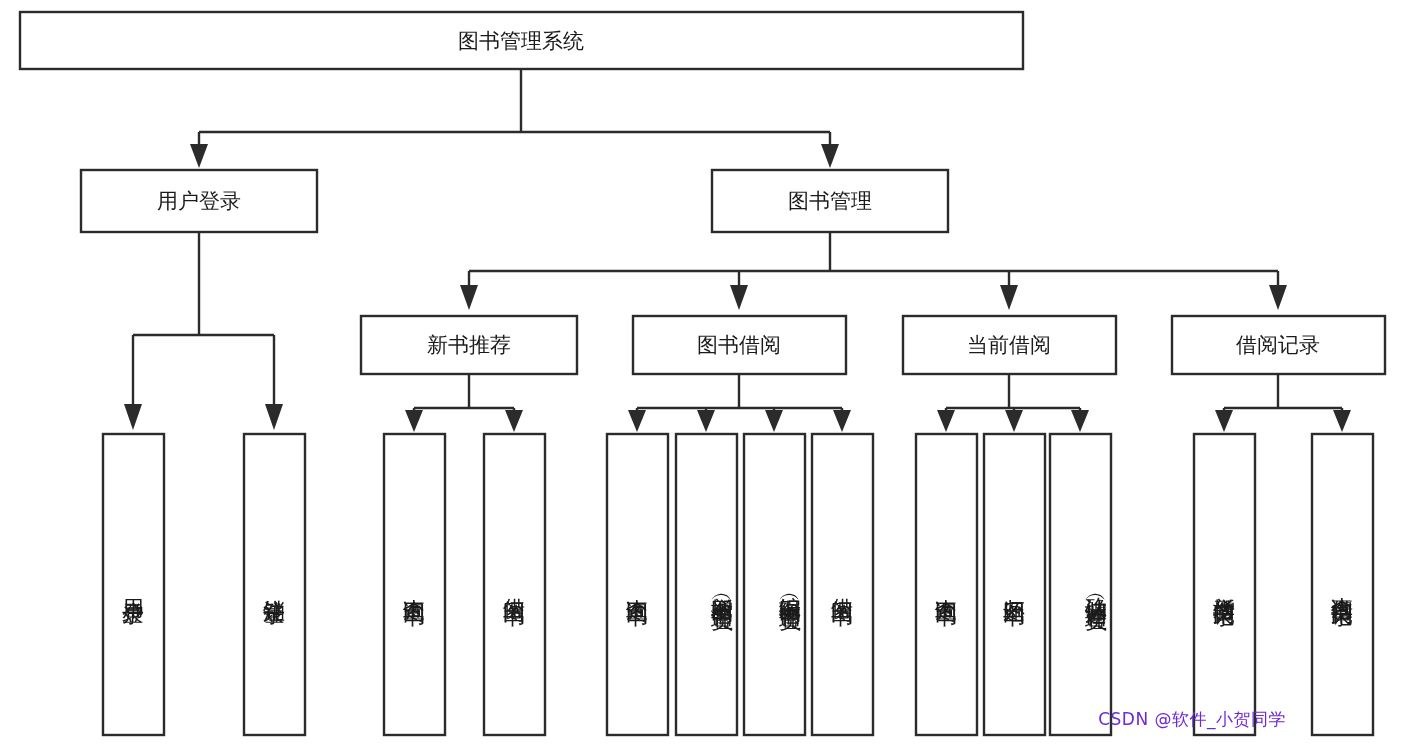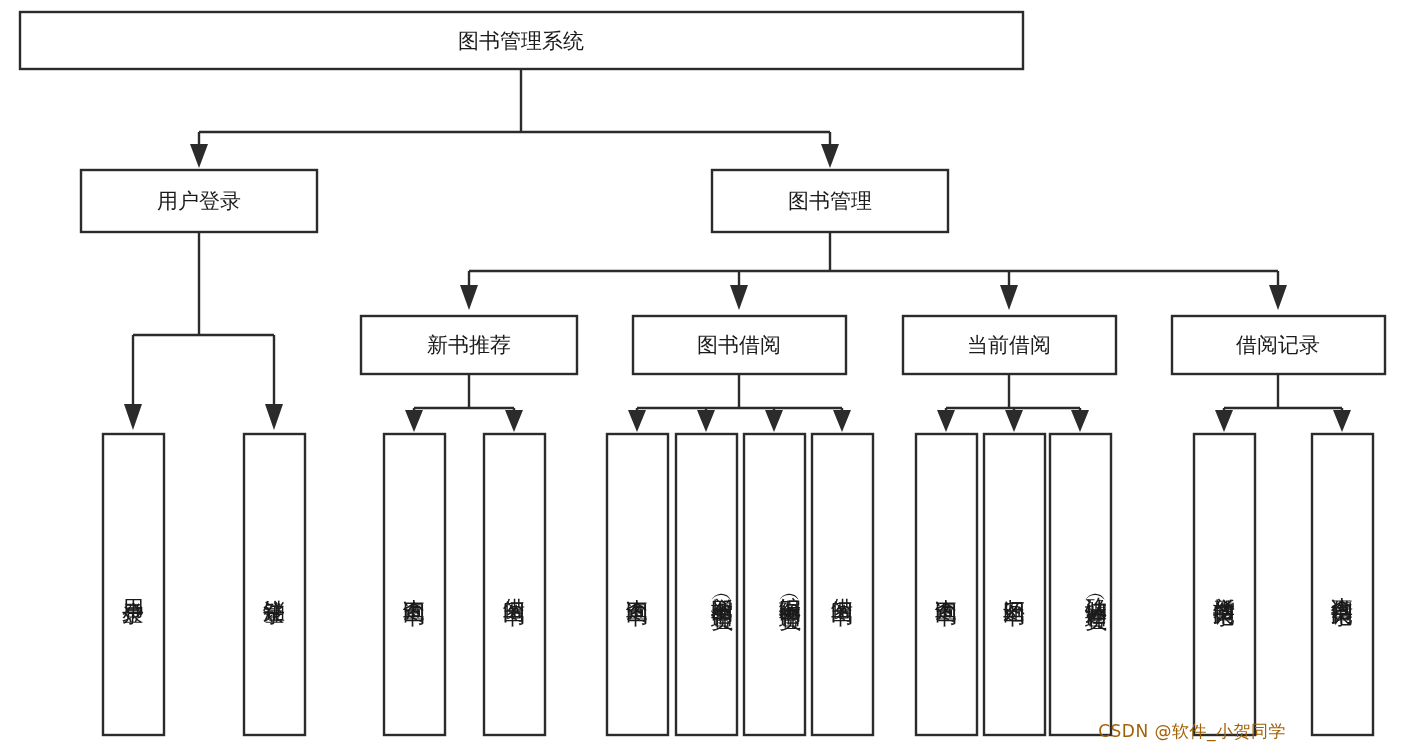--- a/index.html
+++ b/index.html
@@ -58,24 +58,24 @@
     font-size: 22px;
     line-height: 1.32;
     letter-spacing: 2px;
     color: #1b1b1b;
     white-space: nowrap;
     pointer-events: none;
   }
   .watermark {
     position: absolute;
     right: 8px;
-    bottom: 4px;
+    bottom: 16px;
     font-family: "DejaVu Sans", "Liberation Sans", sans-serif;
     font-size: 17px;
-    color: #a16207;
+    color: #6d28d9;
     letter-spacing: 0.5px;
     user-select: none;
   }
 </style>
 </head>
 <body>
 
 <div id="diagram-root">
 
   <svg id="tree-svg" viewBox="0 0 1405 747">

